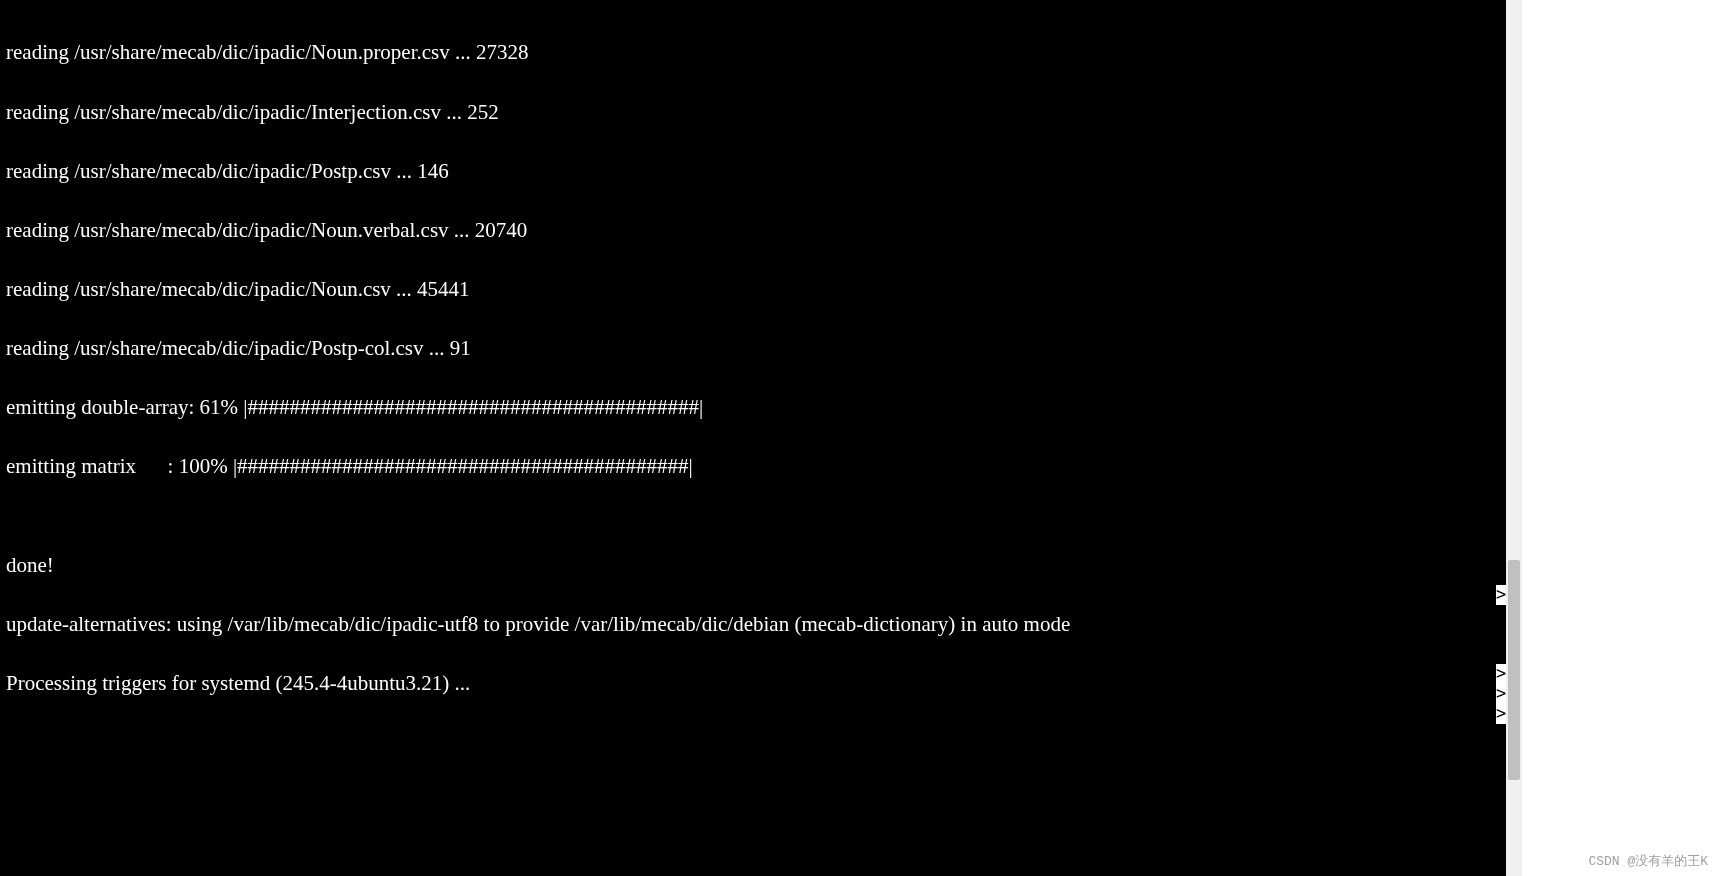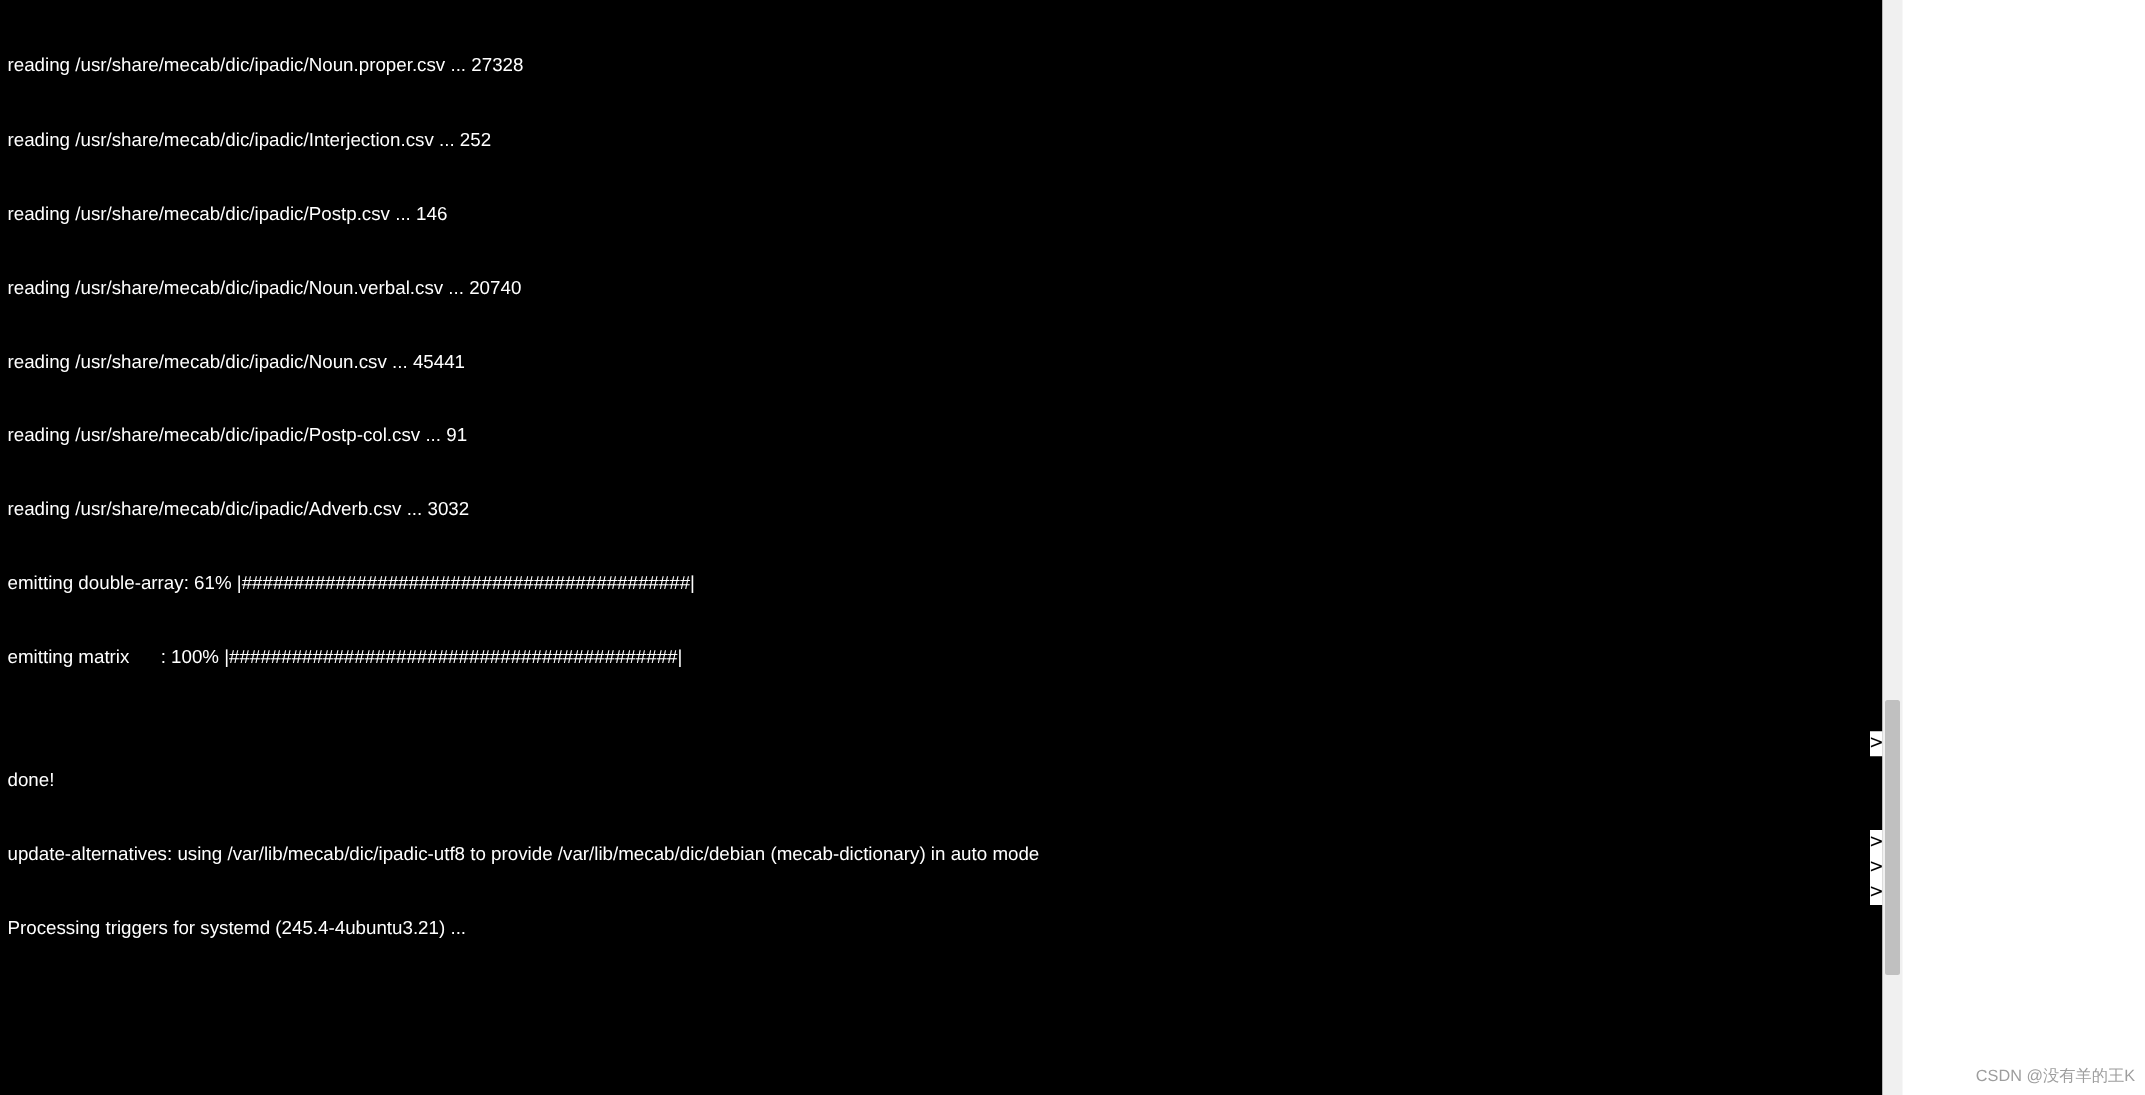--- a/index.html
+++ b/index.html
@@ -6,22 +6,22 @@
     margin: 0;
     padding: 0;
     background: #000000;
     width: 1716px;
     height: 876px;
     overflow: hidden;
   }
   .terminal {
     background: #000000;
     color: #ffffff;
-    font-family: Liberation Sans, sans-serif;
-    font-size: 15px;
+    font-family: Liberation Serif, serif;
+    font-size: 21px;
     line-height: 19.7px;
     white-space: pre;
     padding: 4px 6px;
     width: 1500px;
     height: 100%;
     box-sizing: border-box;
     overflow: hidden;
     position: relative;
   }
   .line { white-space: pre; }
@@ -59,35 +59,34 @@
     font-size: 17px;
     line-height: 19.7px;
     width: 10px;
     text-align: center;
   }
   .watermark {
     position: absolute;
     right: 8px;
     bottom: 6px;
     color: #9e9e9e;
-    font-family: Liberation Sans, sans-serif;
+    font-family: Liberation Mono, monospace;
     font-size: 13px;
   }
 </style>
 </head>
 <body>
 
 <div class="terminal">
   <div class="line">reading /usr/share/mecab/dic/ipadic/Noun.proper.csv ... 27328</div>
   <div class="line">reading /usr/share/mecab/dic/ipadic/Interjection.csv ... 252</div>
   <div class="line">reading /usr/share/mecab/dic/ipadic/Postp.csv ... 146</div>
   <div class="line">reading /usr/share/mecab/dic/ipadic/Noun.verbal.csv ... 20740</div>
   <div class="line">reading /usr/share/mecab/dic/ipadic/Noun.csv ... 45441</div>
   <div class="line">reading /usr/share/mecab/dic/ipadic/Postp-col.csv ... 91</div>
-  <div class="line">reading /usr/share/mecab/dic/ipadic/Adverb.csv ... 3032</div>
   <div class="line">emitting double-array: 61% |###########################################| </div>
   <div class="line">emitting matrix      : 100% |###########################################| </div>
   <div class="line"></div>
   <div class="line">done!</div>
   <div class="line">update-alternatives: using /var/lib/mecab/dic/ipadic-utf8 to provide /var/lib/mecab/dic/debian (mecab-dictionary) in auto mode</div>
   <div class="line">Processing triggers for systemd (245.4-4ubuntu3.21) ...</div>
   
   
 
   

